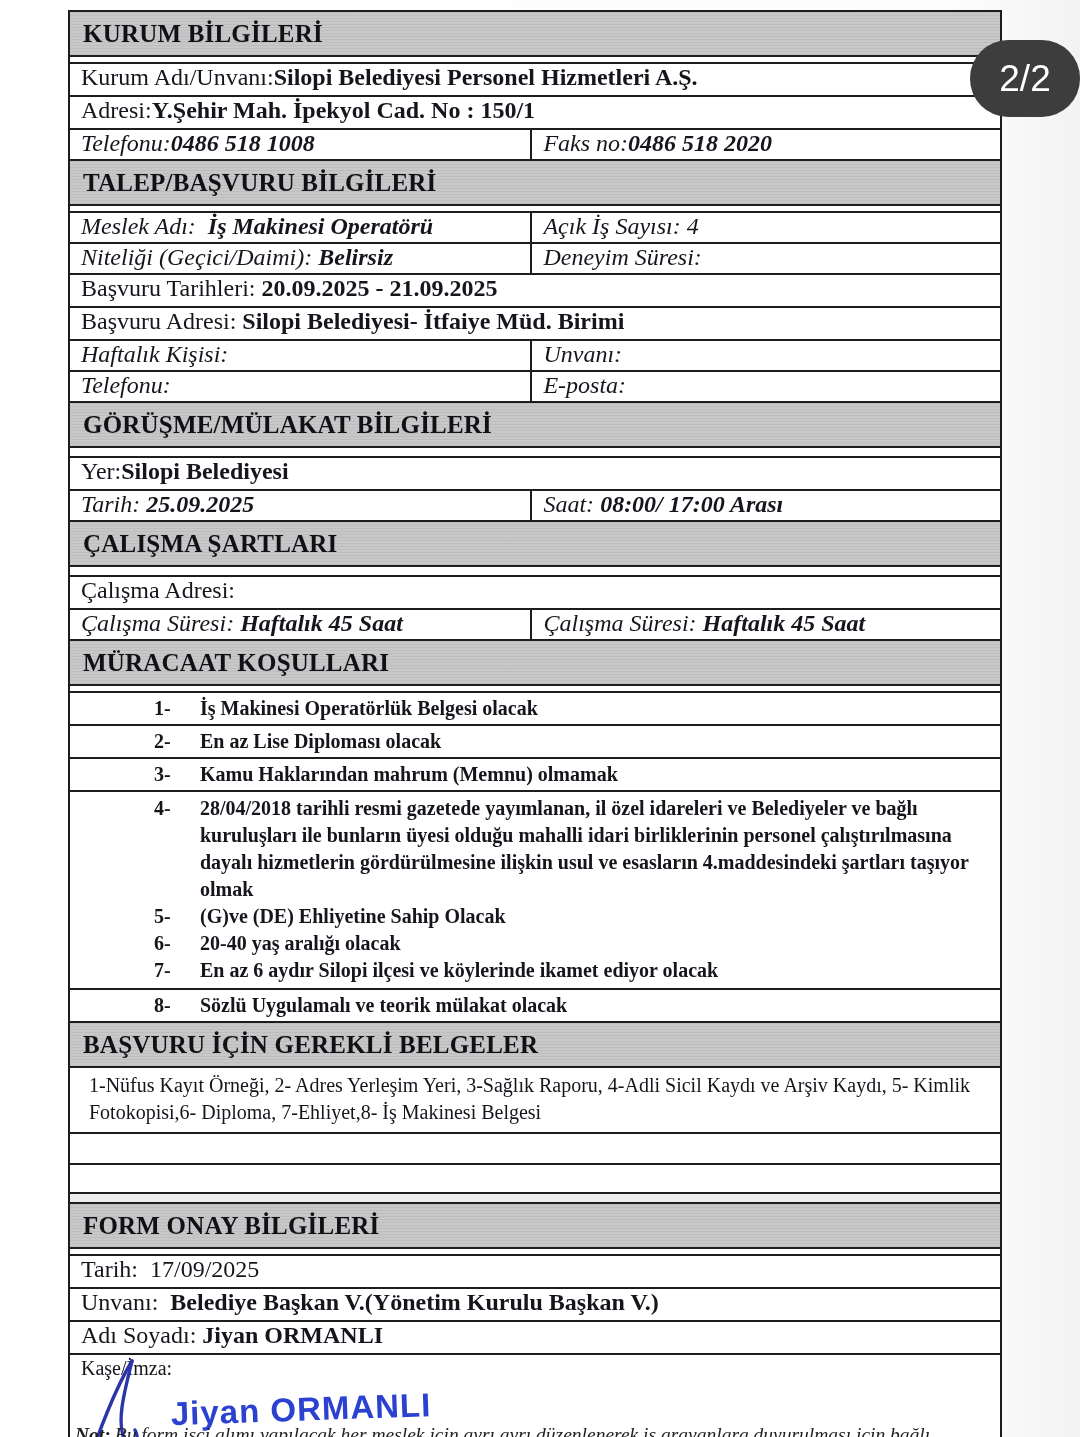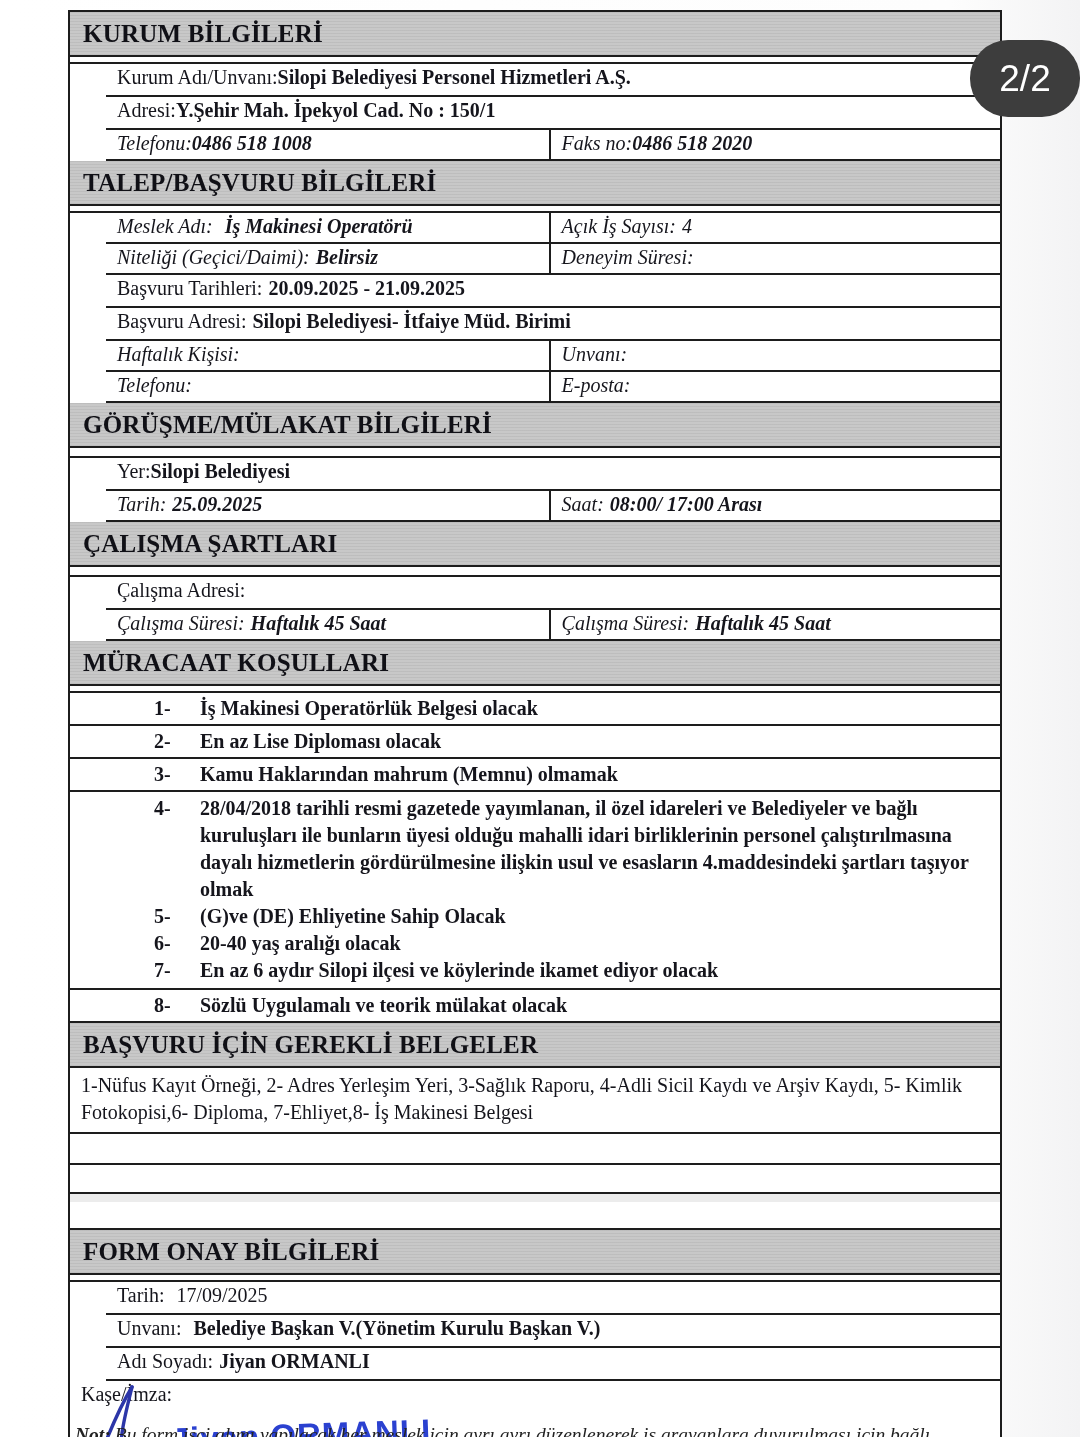--- a/index.html
+++ b/index.html
@@ -6,46 +6,46 @@
     background:#fbfbfc;font-family:"Liberation Serif","DejaVu Serif",serif;}
   .page{position:relative;width:1080px;height:1437px;background:
     linear-gradient(90deg,#ffffff 0,#fdfdfd 88%,#f3f3f4 100%);}
   .form{position:absolute;left:68px;top:10px;width:930px;
     border:2px solid #1d1d1d;background:#ffffff;color:#15151c;}
   
   .band{background:#c6c6c6;
     background-image:repeating-linear-gradient(0deg,rgba(0,0,0,.045) 0 1px,rgba(255,255,255,.04) 1px 3px);
     font-weight:bold;font-size:25px;line-height:24px;letter-spacing:.2px;
     padding:10px 13px 9px;border-bottom:2px solid #1d1d1d;color:#101016;}
-  .band.bt{border-top:2px solid #1d1d1d;margin-top:26px;}
+  .band.bt{border-top:2px solid #1d1d1d;}
   .sp{height:5px;border-bottom:2px solid #1d1d1d;background:#fff;}
   .sp8{height:8px;border-bottom:2px solid #1d1d1d;background:#fff;}
   .gapgray{height:8px;background:#ececec;}
   
-  .row{font-size:20px;line-height:23px;padding:2px 11px 4px;
-    border-bottom:2px solid #1d1d1d;background:#fff;min-height:25px;margin-left:36px;}
+  .row{font-size:24px;line-height:23px;padding:2px 11px 4px;
+    border-bottom:2px solid #1d1d1d;background:#fff;min-height:25px;}
   .cols{display:flex;padding:0;font-style:italic;}
   .col{width:49.6%;padding:2px 11px 4px;}
   .c2{width:50.4%;border-left:2px solid #1d1d1d;}
   .lbl{font-weight:normal;}
   .val{font-weight:bold;margin-left:6px;}
   .val.tight{margin-left:0;}
   .val.wide{margin-left:12px;}
   .val.plain{font-weight:normal;}
   
   .mrow{display:flex;font-weight:bold;font-size:20px;line-height:24px;
     padding:3px 14px 4px 84px;border-bottom:2px solid #1d1d1d;background:#fff;}
   .mrow .num{width:46px;flex:none;}
   .mrow .itext{flex:1;}
   .mbig{display:block;padding:3px 14px 4px 84px;border-bottom:2px solid #1d1d1d;background:#fff;}
   .mbig .mitem{display:flex;font-weight:bold;font-size:20px;line-height:27px;}
   .mbig .num{width:46px;flex:none;}
   .mbig .itext{flex:1;}
   
-  .para{font-size:20px;line-height:27px;padding:4px 11px 6px;
+  .para{font-size:20px;line-height:27px;padding:4px 19px 6px;
     border-bottom:2px solid #1d1d1d;background:#fff;}
   .empty1{height:29px;border-bottom:2px solid #1d1d1d;background:#fff;}
   .empty2{height:27px;border-bottom:2px solid #1d1d1d;background:#fff;}
   
   .kase{position:relative;height:94px;border-bottom:2px solid #1d1d1d;
     background:#fff;padding:2px 11px 0;overflow:visible;font-size:20px;line-height:23px;}
   .stampsvg{position:absolute;left:0;top:0;width:560px;height:122px;overflow:visible;}
   .stamp-t{font-family:"Liberation Sans","DejaVu Sans",sans-serif;font-weight:bold;
     letter-spacing:1px;}
   

